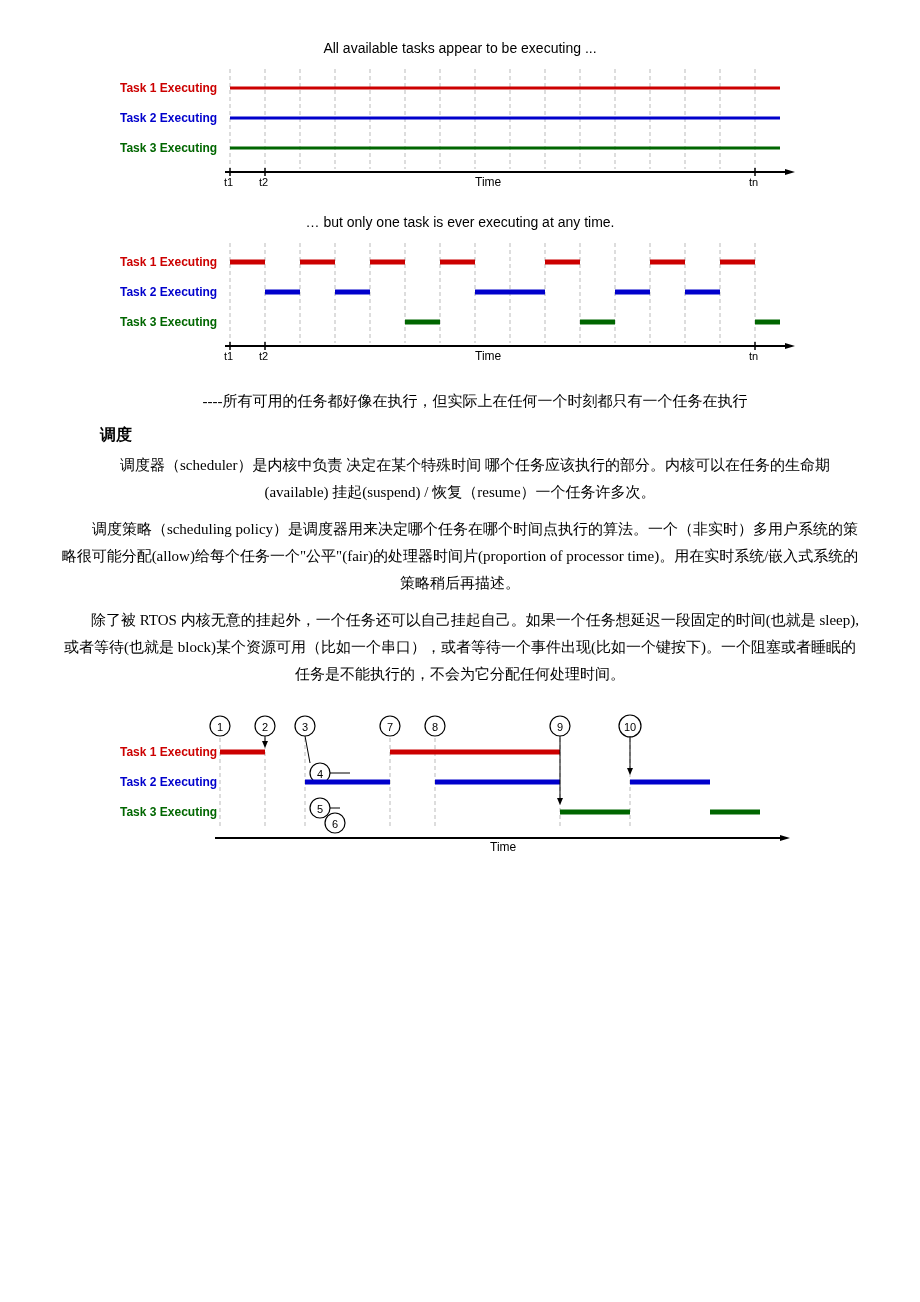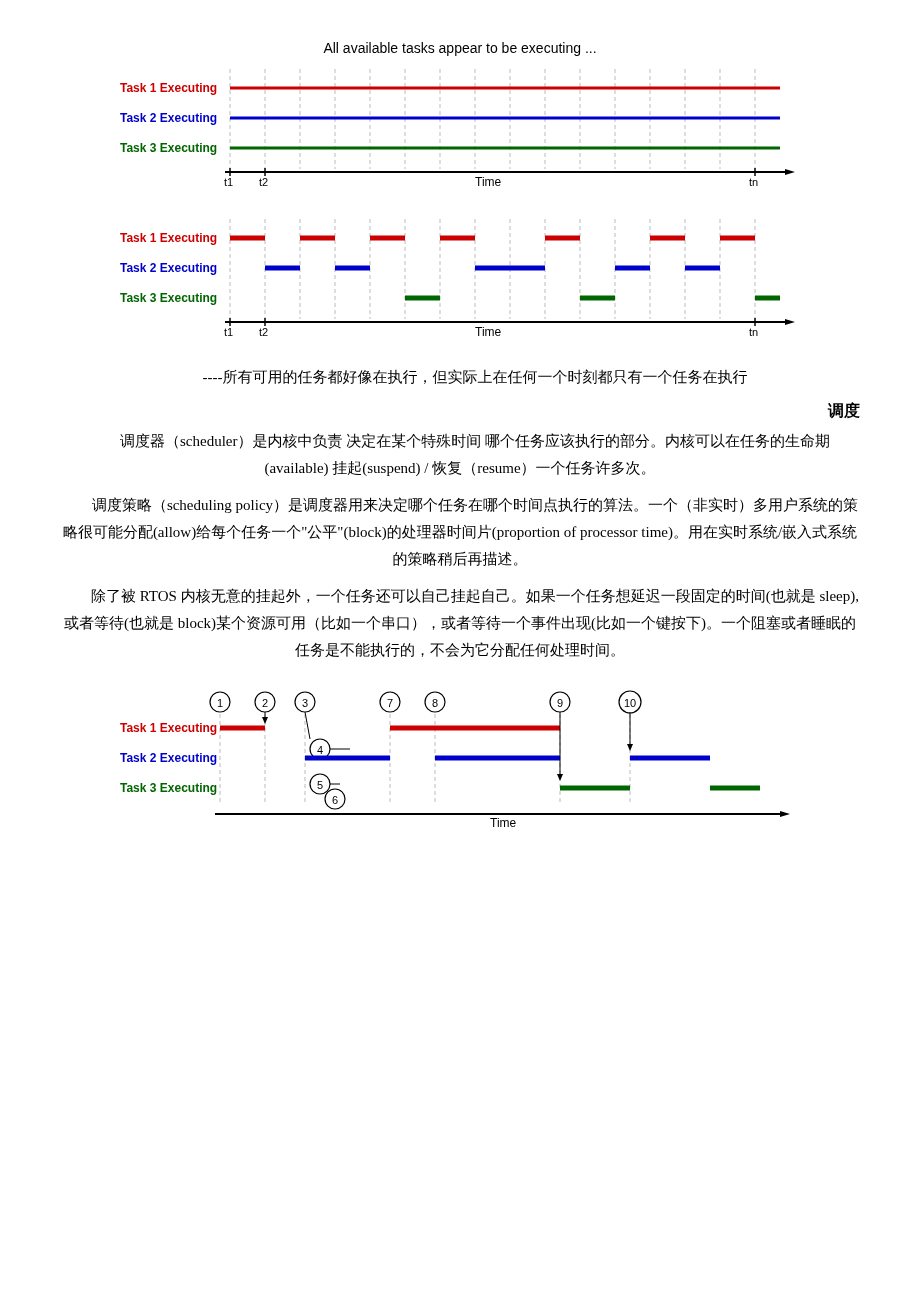--- a/index.html
+++ b/index.html
@@ -25,21 +25,20 @@
       font-size: 14px;
       color: #000;
       margin-bottom: 8px;
       text-align: left;
     }
 
     .section-title {
       font-size: 16px;
       font-weight: bold;
       margin: 10px 0 6px 40px;
-      text-align: right;
     }
 
     .body-text {
       text-indent: 2em;
       line-height: 1.8;
       margin-bottom: 10px;
       font-size: 15px;
       text-align: center;
     }
 
@@ -93,20 +92,21 @@
     <text x="139" y="122" font-family="Arial" font-size="11">t2</text>
 
     <text x="355" y="122" font-family="Arial" font-size="12">Time</text>
 
     <line x1="635" y1="104" x2="635" y2="112" stroke="#000" stroke-width="1.5"></line>
     <text x="629" y="122" font-family="Arial" font-size="11">tn</text>
   </svg>
 </div>
 
 <div class="diagram-container" style="margin-top:10px;">
+  <div class="diagram-title">… but only one task is ever executing at any time.</div>
 
   <svg width="680" height="130" viewBox="0 0 680 130">
 
     <line x1="110" y1="5" x2="110" y2="105" stroke="#aaa" stroke-width="0.8" stroke-dasharray="4,3"></line>
     <line x1="145" y1="5" x2="145" y2="105" stroke="#aaa" stroke-width="0.8" stroke-dasharray="4,3"></line>
     <line x1="180" y1="5" x2="180" y2="105" stroke="#aaa" stroke-width="0.8" stroke-dasharray="4,3"></line>
     <line x1="215" y1="5" x2="215" y2="105" stroke="#aaa" stroke-width="0.8" stroke-dasharray="4,3"></line>
     <line x1="250" y1="5" x2="250" y2="105" stroke="#aaa" stroke-width="0.8" stroke-dasharray="4,3"></line>
     <line x1="285" y1="5" x2="285" y2="105" stroke="#aaa" stroke-width="0.8" stroke-dasharray="4,3"></line>
     <line x1="320" y1="5" x2="320" y2="105" stroke="#aaa" stroke-width="0.8" stroke-dasharray="4,3"></line>
@@ -153,21 +153,21 @@
     <text x="629" y="122" font-family="Arial" font-size="11">tn</text>
   </svg>
 </div>
 
 <p class="body-text">----所有可用的任务都好像在执行，但实际上在任何一个时刻都只有一个任务在执行</p>
 
 <p class="section-title">调度</p>
 
 <p class="body-text">调度器（scheduler）是内核中负责 决定在某个特殊时间 哪个任务应该执行的部分。内核可以在任务的生命期(available) 挂起(suspend) / 恢复（resume）一个任务许多次。</p>
 
-<p class="body-text">调度策略（scheduling policy）是调度器用来决定哪个任务在哪个时间点执行的算法。一个（非实时）多用户系统的策略很可能分配(allow)给每个任务一个"公平"(block)的处理器时间片(proportion of processor time)。用在实时系统/嵌入式系统的策略稍后再描述。</p>
+<p class="body-text">调度策略（scheduling policy）是调度器用来决定哪个任务在哪个时间点执行的算法。一个（非实时）多用户系统的策略很可能分配(allow)给每个任务一个"公平"(fair)的处理器时间片(proportion of processor time)。用在实时系统/嵌入式系统的策略稍后再描述。</p>
 
 <p class="body-text">除了被 RTOS 内核无意的挂起外，一个任务还可以自己挂起自己。如果一个任务想延迟一段固定的时间(也就是 sleep),或者等待(也就是 block)某个资源可用（比如一个串口），或者等待一个事件出现(比如一个键按下)。一个阻塞或者睡眠的任务是不能执行的，不会为它分配任何处理时间。</p>
 
 <div class="diagram2-container">
   <svg width="680" height="160" viewBox="0 0 680 160">
 
     <line x1="100" y1="30" x2="100" y2="120" stroke="#aaa" stroke-width="0.8" stroke-dasharray="4,3"></line>
     <line x1="145" y1="30" x2="145" y2="120" stroke="#aaa" stroke-width="0.8" stroke-dasharray="4,3"></line>
     <line x1="185" y1="30" x2="185" y2="120" stroke="#aaa" stroke-width="0.8" stroke-dasharray="4,3"></line>
     <line x1="270" y1="30" x2="270" y2="120" stroke="#aaa" stroke-width="0.8" stroke-dasharray="4,3"></line>

